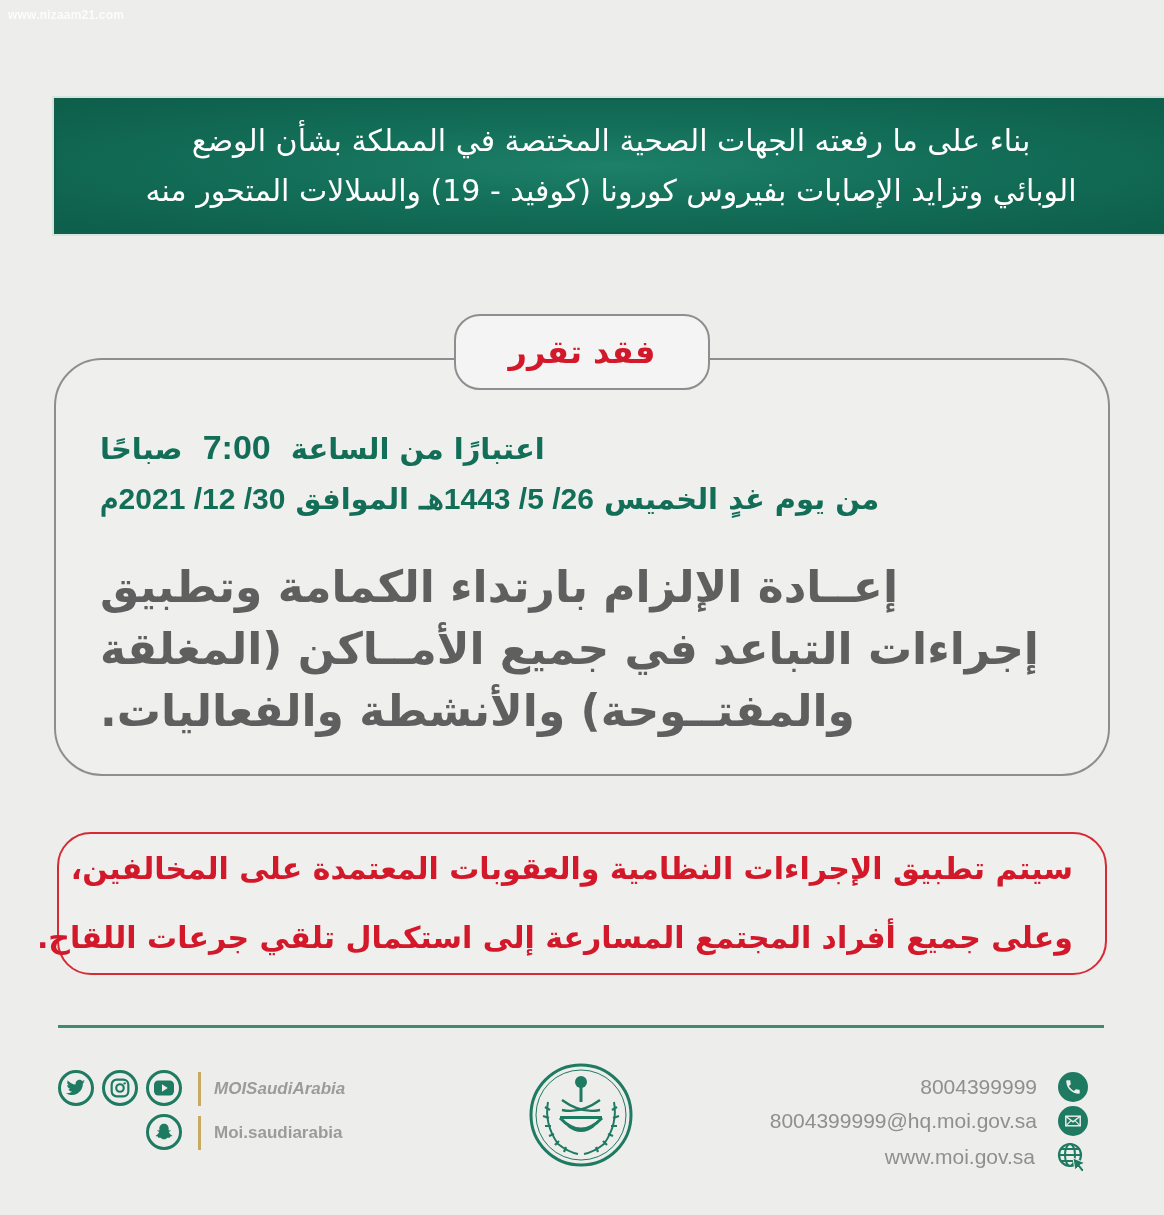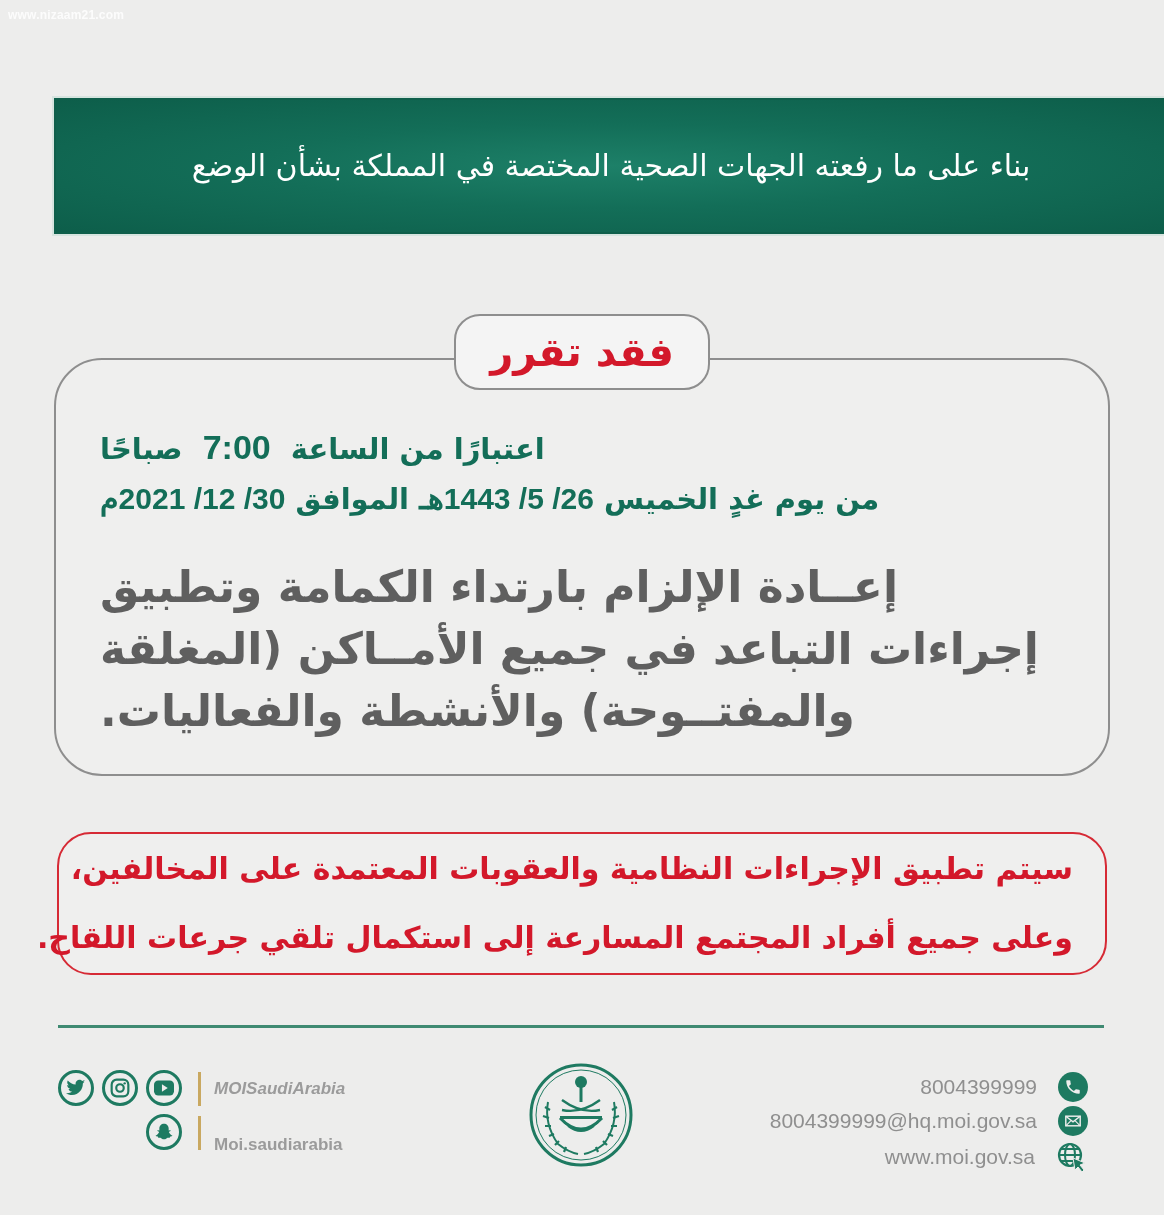--- a/index.html
+++ b/index.html
@@ -37,21 +37,21 @@
       background: #efefee;
     }
     .decision-pill {
       position: absolute; left: 454px; top: 314px;
       width: 256px; height: 76px;
       background: #f4f4f4; border: 2px solid #8e8e8e; border-radius: 26px;
       display: flex; align-items: center; justify-content: center;
       direction: rtl; z-index: 2;
     }
     .decision-pill span {
-      color: #d3182a; font-size: 40px; font-weight: bold;
+      color: #d3182a; font-size: 32px; font-weight: bold;
     }
     .effective {
       position: absolute; left: 100px; top: 422px; width: 980px;
       direction: rtl; text-align: left; color: #136e58; font-weight: bold;
     }
     .effective .l1 { font-size: 29px; line-height: 50px; }
     .effective .l1 .time { font-size: 34px; font-family: "Liberation Sans", sans-serif; font-weight: bold; margin: 0 10px; }
     .effective .l2 { font-size: 29px; line-height: 50px; }
     .effective .l2 .num { font-family: "Liberation Sans", sans-serif; font-weight: bold; font-size: 30px; }
     .main-text {
@@ -108,20 +108,21 @@
       display: flex; align-items: center; justify-content: center;
     }
   </style>
 </head>
 <body>
 
 <div class="watermark">www.nizaam21.com</div>
 
 <div class="banner">
   <div class="line">بناء على ما رفعته الجهات الصحية المختصة في المملكة بشأن الوضع</div>
+  <div class="line">الوبائي وتزايد الإصابات بفيروس كورونا (كوفيد - 19) والسلالات المتحور منه</div>
 </div>
 
 <div class="decision-box"></div>
 <div class="decision-pill">
   <span>فقد تقرر</span>
 </div>
 
 <div class="effective">
   <div class="l1">
     <span>اعتبارًا من الساعة</span>
@@ -166,21 +167,21 @@
   </div>
   <div class="gold-bar" style="left:142px; top:4px;"></div>
   <div class="social-label" style="left:158px; top:11px;font-style:italic;">MOISaudiArabia</div>
 
   <div class="icon-circle" style="left:90px; top:46px;">
     <svg width="20" height="20" viewBox="0 0 24 24">
         <path fill="#1e7a61" d="M12 2c3.3 0 5.6 2.5 5.6 5.8v2.3c.5.2 1.2-.1 1.7-.1.6 0 .9.5.5.9-.5.5-1.8.6-2 1.2.6 1.8 2.3 3.6 4 4 .3.1.3.5 0 .7-.9.5-2.2.5-2.5 1-.2.4-.1 1-.5 1.1-.7.1-1.6-.3-2.6 0-1.2.4-2 1.9-4.2 1.9s-3-1.5-4.2-1.9c-1-.3-1.9.1-2.6 0-.4-.1-.3-.7-.5-1.1-.3-.5-1.6-.5-2.5-1-.3-.2-.3-.6 0-.7 1.7-.4 3.4-2.2 4-4-.2-.6-1.5-.7-2-1.2-.4-.4-.1-.9.5-.9.5 0 1.2.3 1.7.1V7.8C6.4 4.5 8.7 2 12 2z"></path>
       </svg>
   </div>
   <div class="gold-bar" style="left:142px; top:48px;"></div>
-  <div class="social-label" style="left:158px; top:55px;margin-top:12px;">Moi.saudiarabia</div>
+  <div class="social-label" style="left:158px; top:55px;">Moi.saudiarabia</div>
 </div>
 
 <div class="emblem">
   <svg width="106" height="106" viewBox="0 0 106 106">
     <circle cx="53" cy="53" r="50" fill="none" stroke="#1e7a61" stroke-width="3"></circle>
     <circle cx="53" cy="53" r="45" fill="none" stroke="#1e7a61" stroke-width="1"></circle>
 
     <rect x="51.5" y="22" width="3" height="18" fill="#1e7a61"></rect>
     <circle cx="53" cy="20" r="6" fill="#1e7a61"></circle>
 

